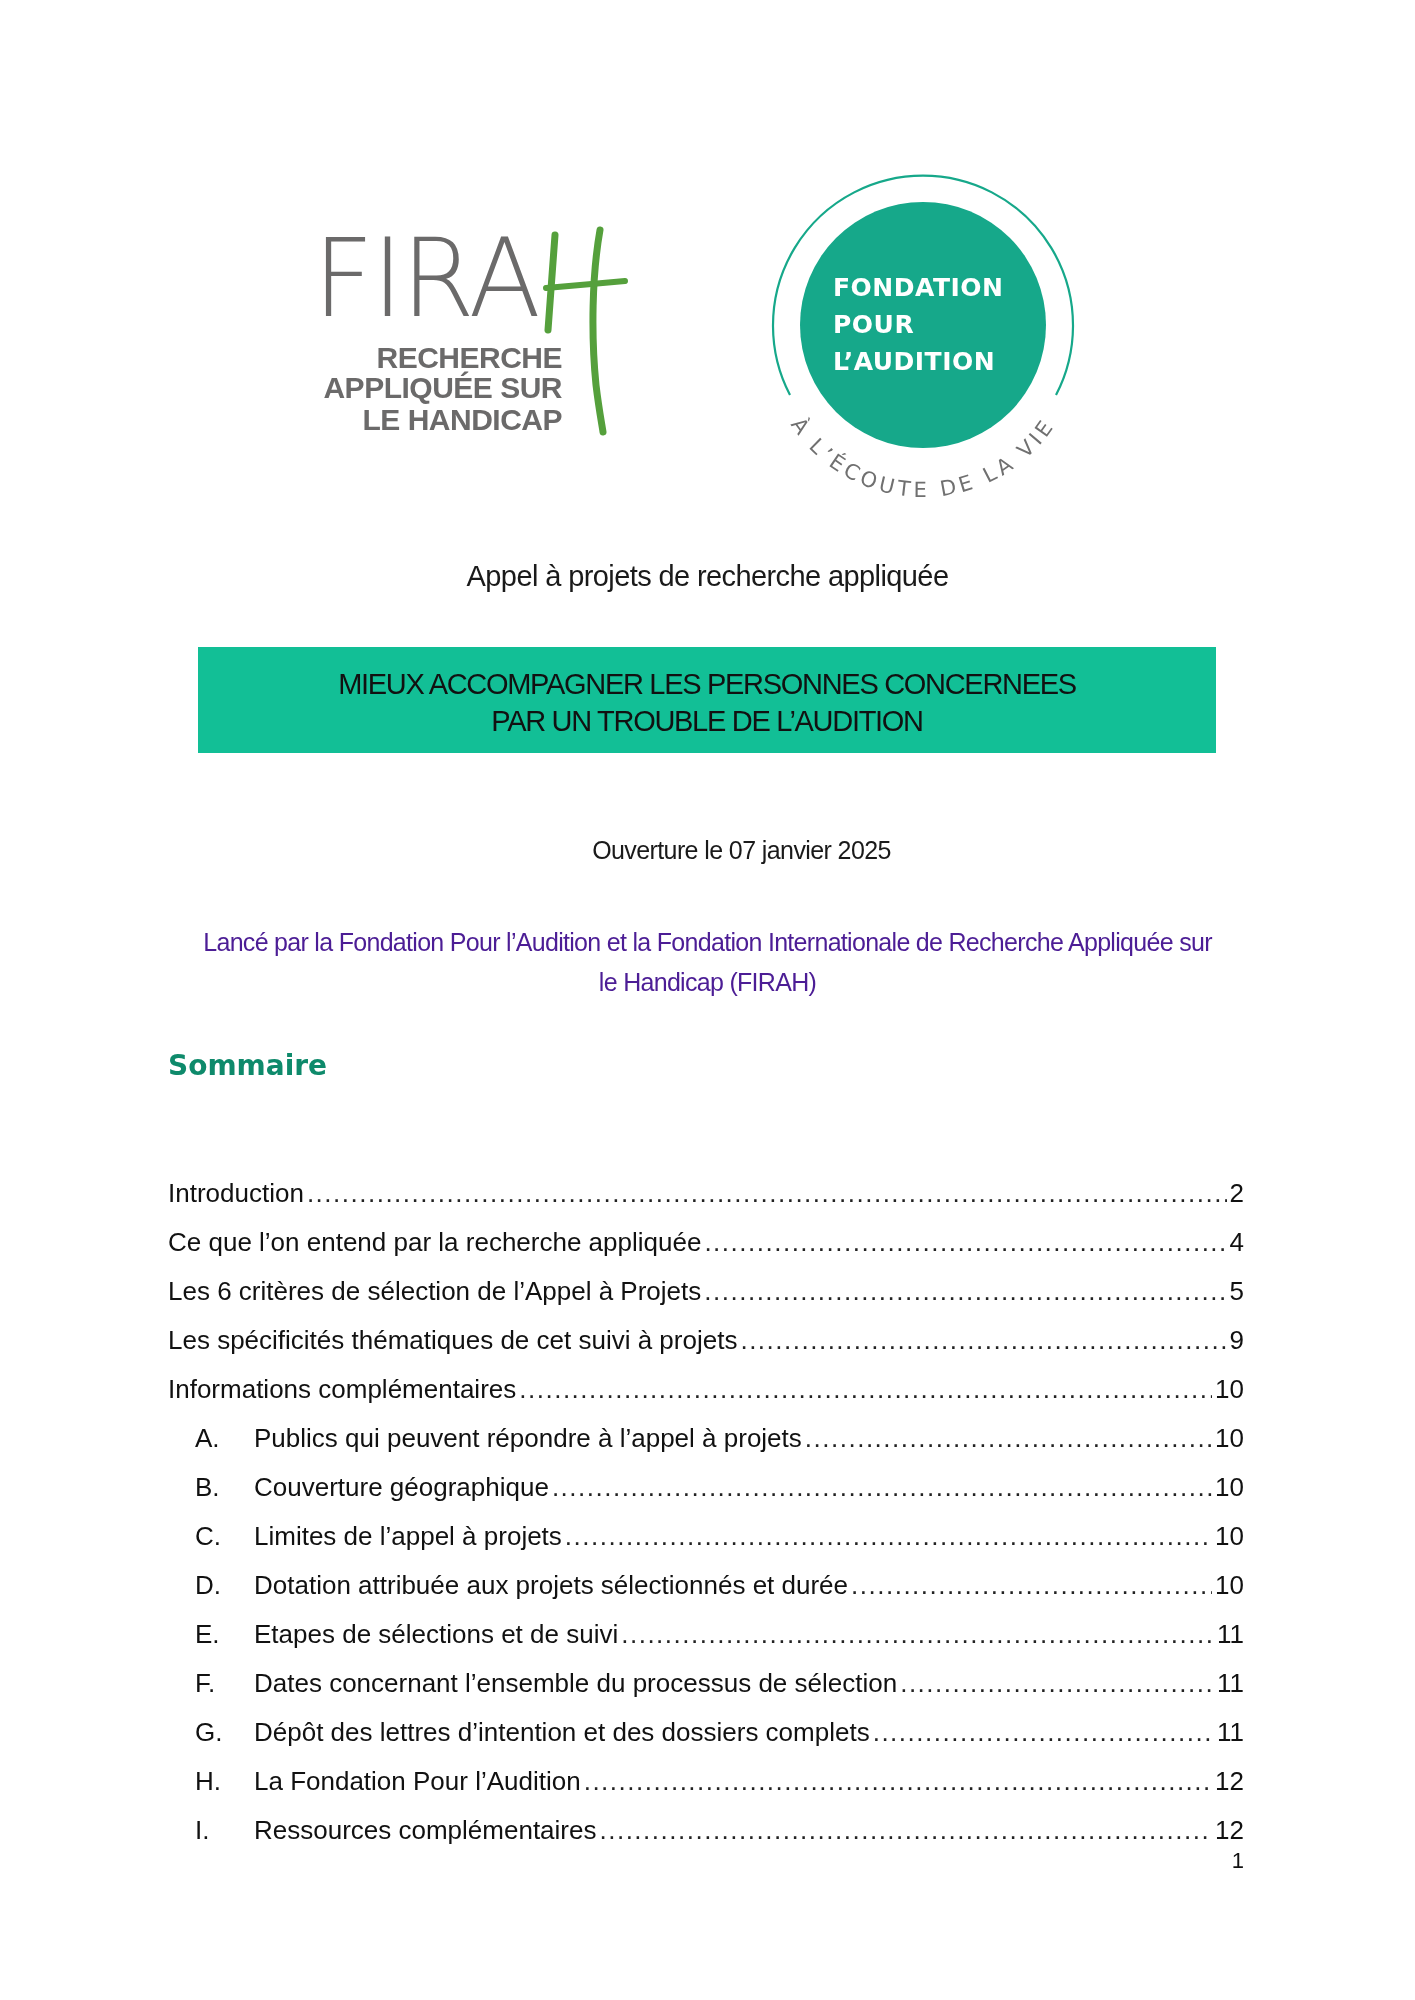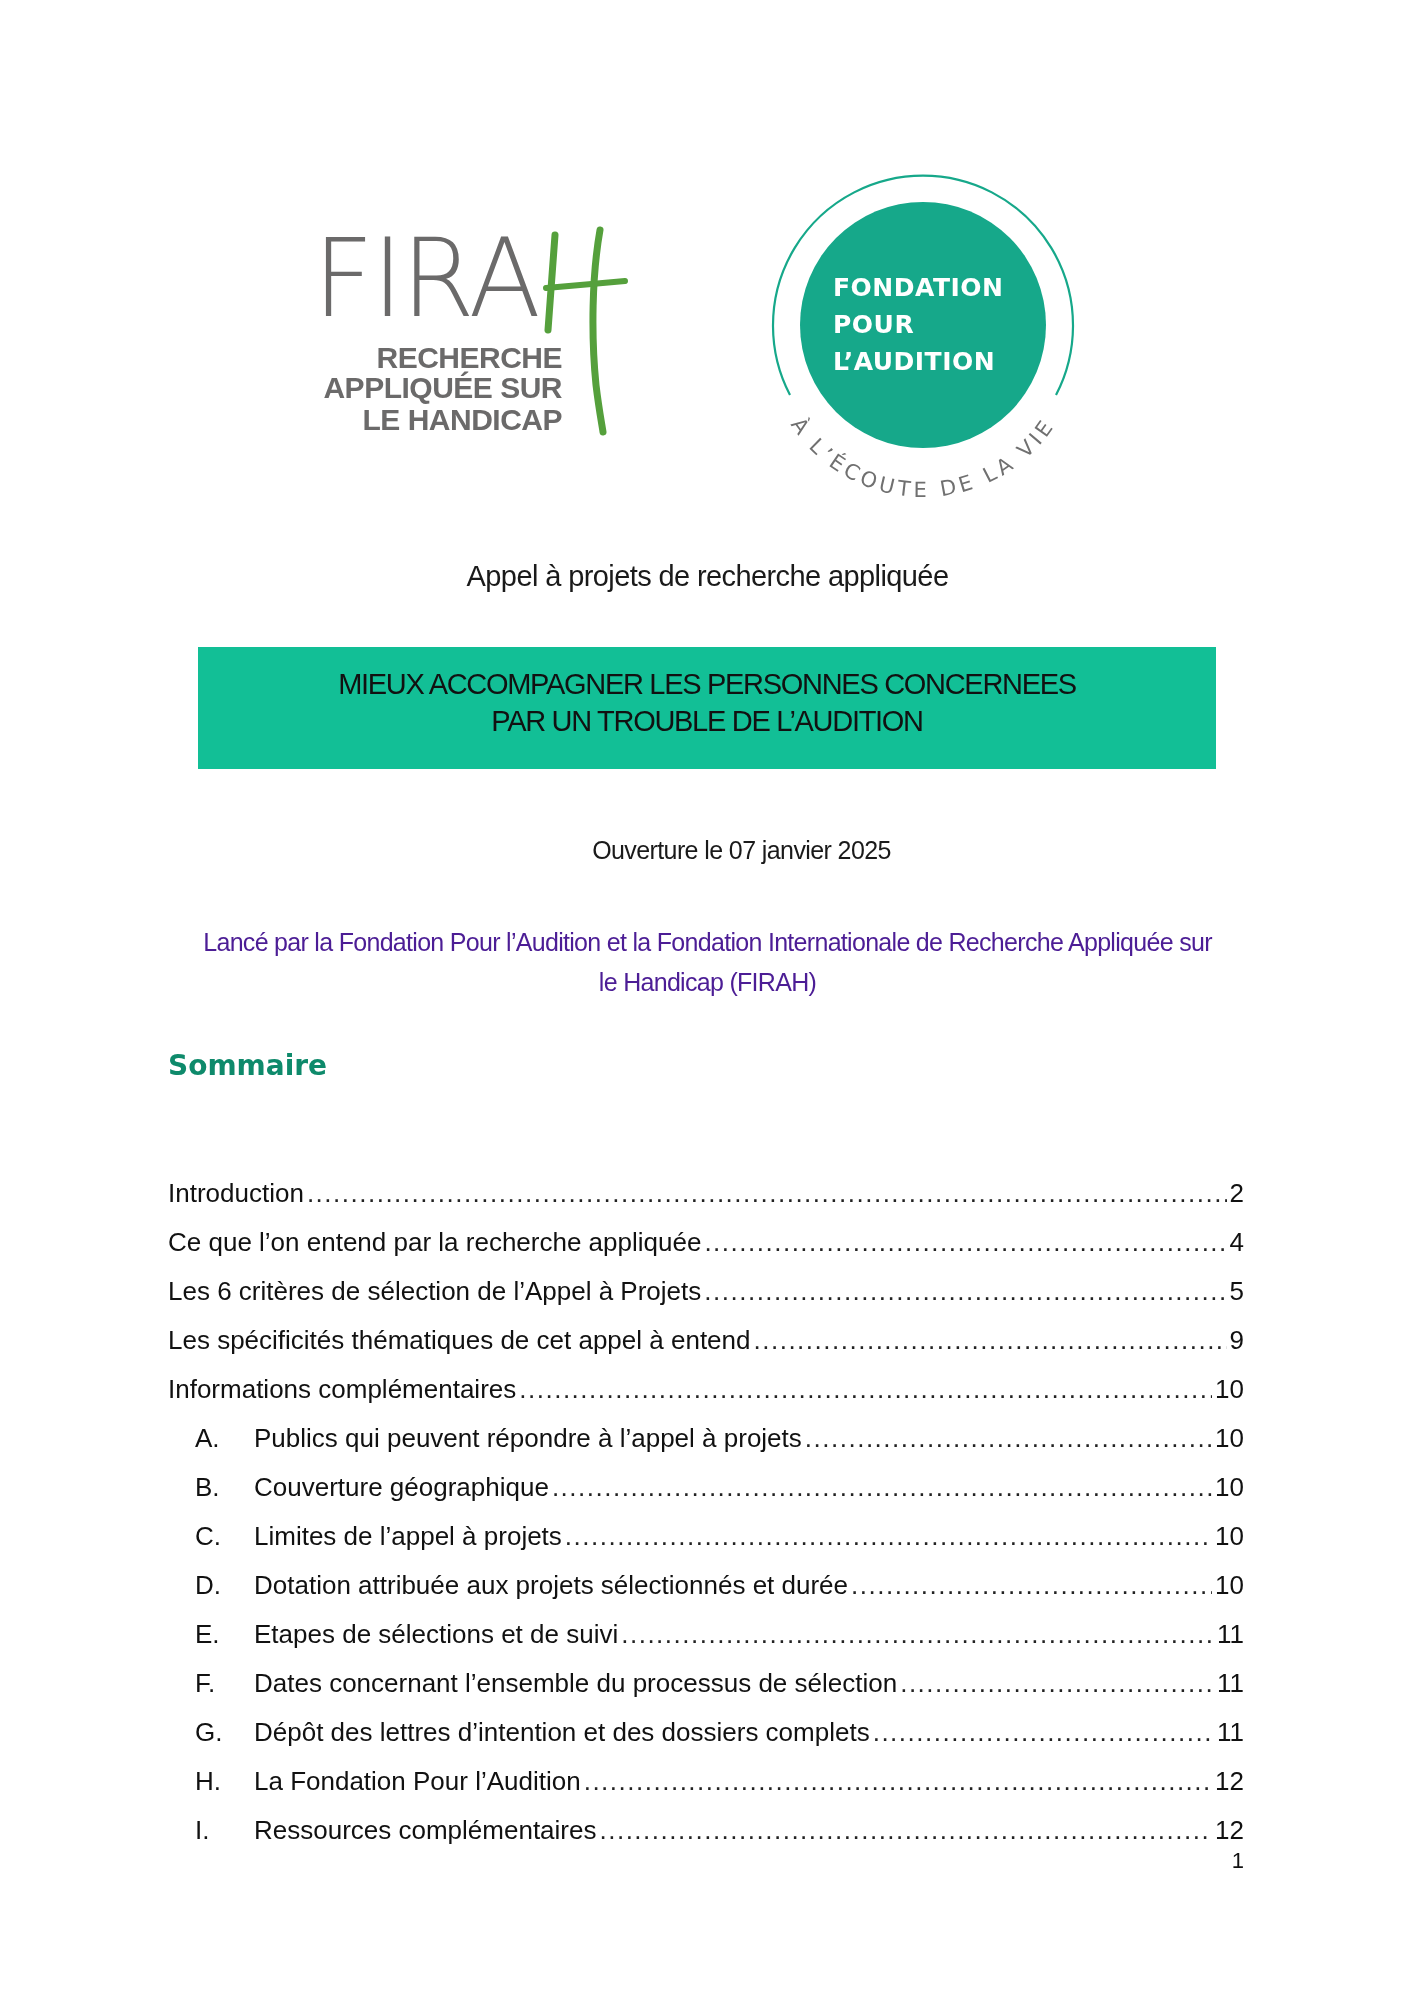--- a/index.html
+++ b/index.html
@@ -11,21 +11,21 @@
   .firah-sub { position: absolute; right: 78px; font-family: "Liberation Sans", sans-serif; font-weight: bold; color: #6b6a6a; font-size: 30px; line-height: 1; text-align: right; white-space: nowrap; letter-spacing: -0.5px; }
   #firah-h { position: absolute; left: 0; top: 0; width: 340px; height: 230px; overflow: visible; }
 
   
   #fpa-logo { position: absolute; left: 760px; top: 165px; width: 330px; height: 340px; }
   #fpa-svg { position: absolute; left: 0; top: 0; width: 330px; height: 340px; overflow: visible; }
   .fpa-line { position: absolute; left: 73px; font-family: "DejaVu Sans", sans-serif; font-weight: bold; color: #ffffff; font-size: 25px; line-height: 1; white-space: nowrap; letter-spacing: 0.5px; }
 
   .center-text { position: absolute; left: 0; width: 1415px; text-align: center; white-space: nowrap; }
   #call-subtitle { top: 560px; font-size: 29px; color: #1a1a1a; letter-spacing: -0.6px; font-family: "Liberation Sans", sans-serif; }
-  #banner { position: absolute; left: 198px; top: 647px; width: 1018px; height: 122px; background: #12bf96; }
+  #banner { position: absolute; left: 198px; top: 647px; width: 1018px; height: 106px; background: #12bf96; }
   .banner-line { position: absolute; left: 0; width: 1018px; text-align: center; font-size: 29px; color: #111; letter-spacing: -1.3px; white-space: nowrap; }
   #opening-date { top: 836px; font-size: 25px; color: #1a1a1a; letter-spacing: -0.6px; padding-left: 34px; }
   .launch-line { font-size: 25px; color: #4c1d95; letter-spacing: -0.7px; }
   #launch-line-1 { top: 928px; }
   #launch-line-2 { top: 968px; }
 
   #toc-title { position: absolute; left: 168px; top: 1052px; font-family: "DejaVu Sans", sans-serif; font-weight: bold; font-size: 28px; color: #0e8a6b; line-height: 1; }
 
   #toc { position: absolute; left: 168px; top: 1158px; width: 1076px; }
   .toc-row { position: relative; height: 49px; display: flex; align-items: flex-end; font-family: "Liberation Sans", sans-serif; font-size: 26px; color: #111; line-height: 28px; }
@@ -92,21 +92,21 @@
     <span class="toc-title">Ce que l’on entend par la recherche appliquée</span>
       <span class="toc-dots">............................................................................................................................................................................................................................................................................................................</span>
       <span class="toc-page">4</span>
   </div>
   <div class="toc-row">
     <span class="toc-title">Les 6 critères de sélection de l’Appel à Projets</span>
       <span class="toc-dots">............................................................................................................................................................................................................................................................................................................</span>
       <span class="toc-page">5</span>
   </div>
   <div class="toc-row">
-    <span class="toc-title">Les spécificités thématiques de cet appel à entend</span>
+    <span class="toc-title">Les spécificités thématiques de cet suivi à projets</span>
       <span class="toc-dots">............................................................................................................................................................................................................................................................................................................</span>
       <span class="toc-page">9</span>
   </div>
   <div class="toc-row">
     <span class="toc-title">Informations complémentaires</span>
       <span class="toc-dots">............................................................................................................................................................................................................................................................................................................</span>
       <span class="toc-page">10</span>
   </div>
   <div class="toc-row sub">
     <span class="toc-letter">A.</span>

